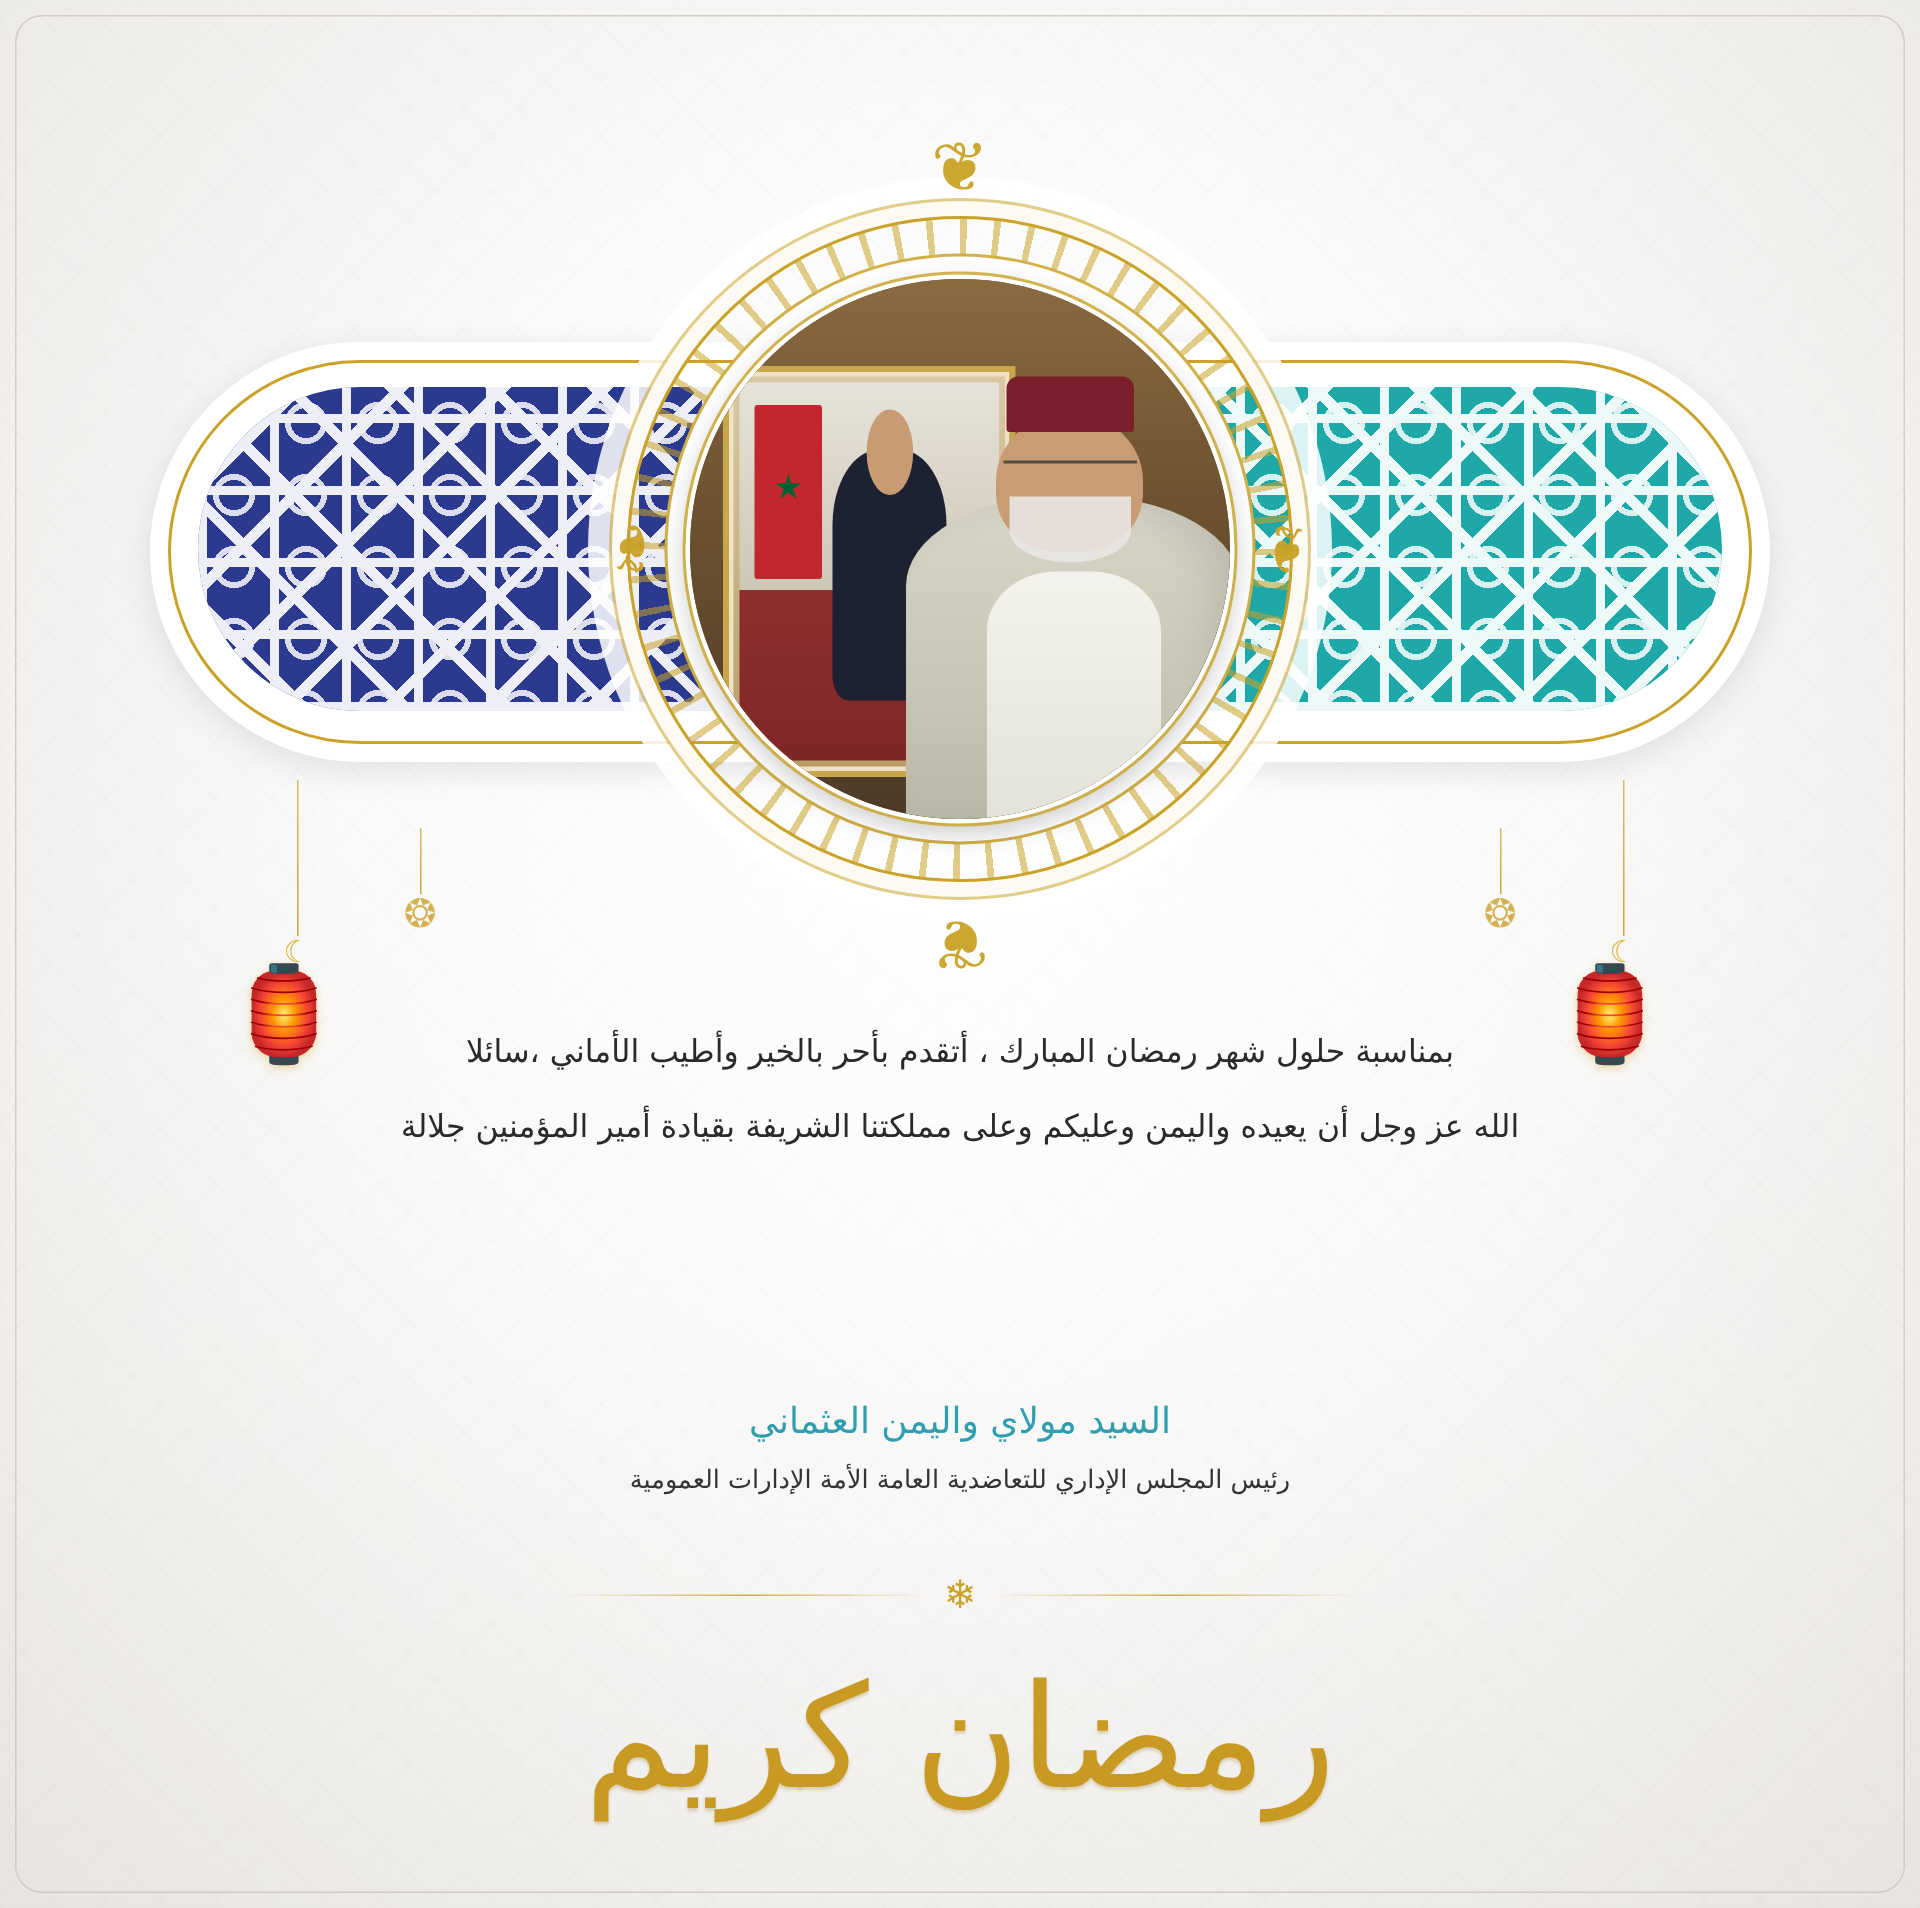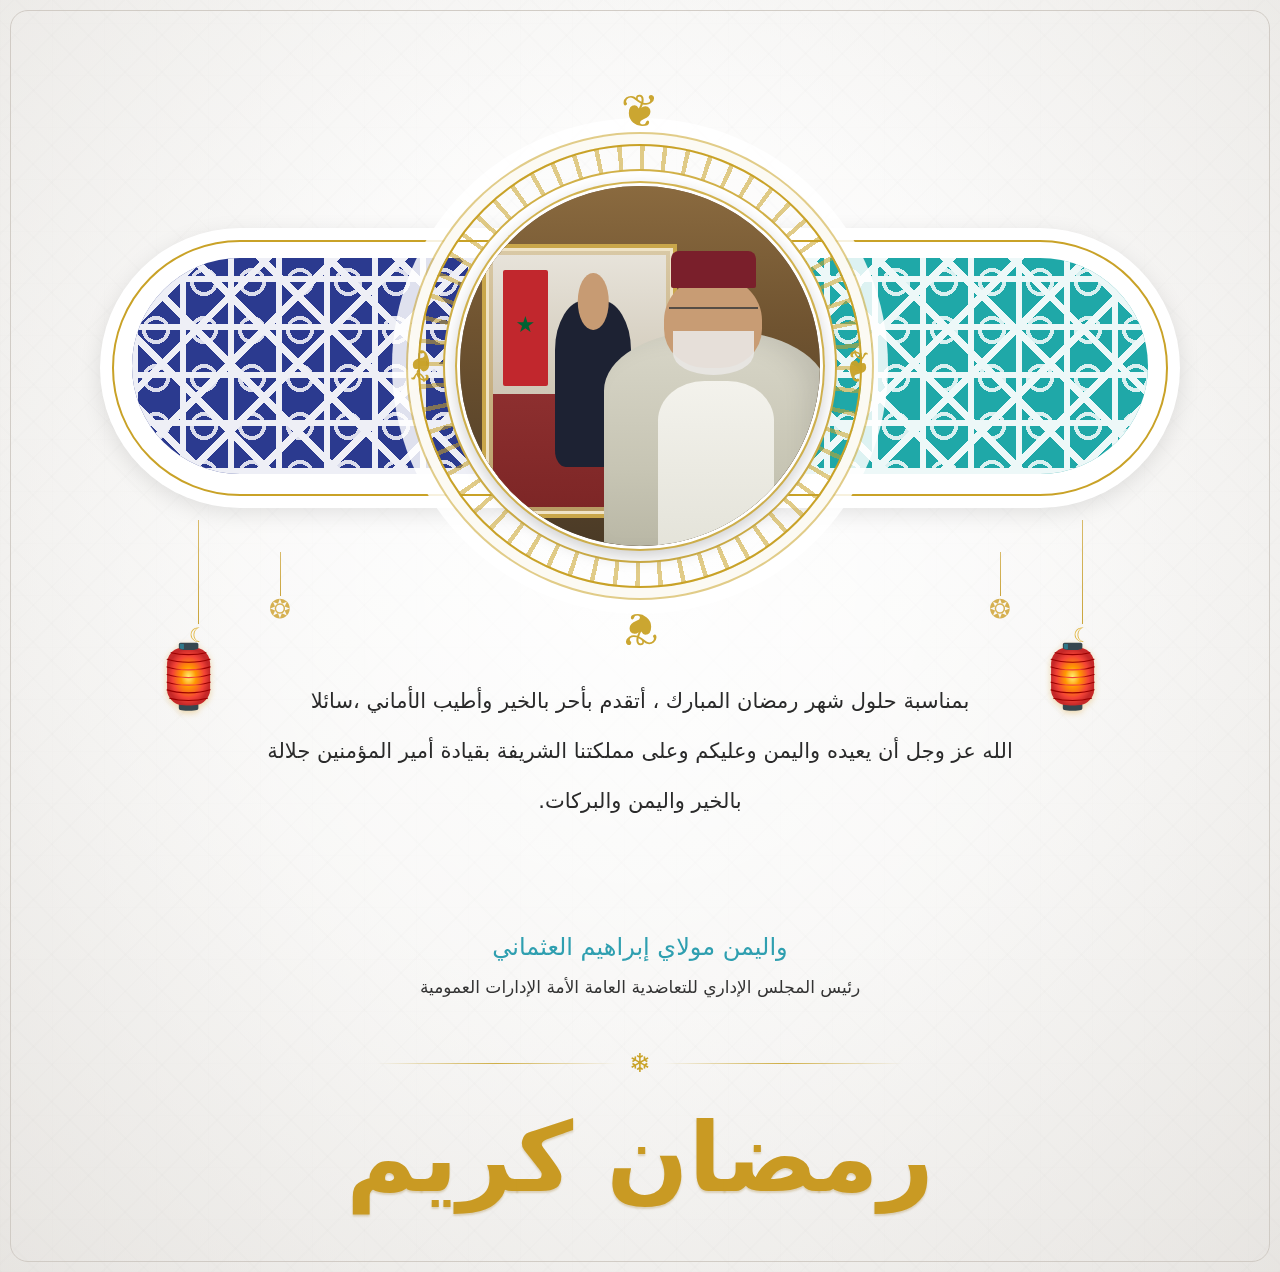--- a/index.html
+++ b/index.html
@@ -387,21 +387,21 @@
   
   .kareem {
     position: absolute;
     left: 0; right: 0;
     top: 1098px;
     text-align: center;
     direction: rtl;
     font-family: "DejaVu Sans", "Liberation Sans", sans-serif;
     font-size: 96px;
     line-height: 120px;
-    font-weight: bold;
+    font-weight: normal;
     background: linear-gradient(180deg, #f0d07a 0%, #d9a72a 35%, #b8851c 60%, #e7c濃 60%, #d9ae36 100%);
     -webkit-background-clip: text;
     background-clip: text;
     color: #c99a23;
     text-shadow: 0 2px 2px rgba(150,110,20,0.25);
     letter-spacing: 2px;
   }
 </style>
 </head>
 <body>
@@ -465,25 +465,24 @@
     <span class="ornament">❂</span>
   </div>
   <div class="lantern lan-right-s">
     <span class="cord" style="height:44px"></span>
     <span class="ornament">❂</span>
   </div>
 
   <div class="message">
     <p>بمناسبة حلول شهر رمضان المبارك ، أتقدم بأحر بالخير وأطيب الأماني ،سائلا</p>
     <p>الله عز وجل أن يعيده واليمن وعليكم وعلى مملكتنا الشريفة بقيادة أمير المؤمنين جلالة</p>
-    <p>بالخير واليمن والبركات.</p>
   </div>
 
   <div class="signer">
-    <div class="signer-name">واليمن مولاي إبراهيم العثماني</div>
+    <div class="signer-name">السيد مولاي واليمن العثماني</div>
     <div class="signer-title">رئيس المجلس الإداري للتعاضدية العامة الأمة الإدارات العمومية</div>
   </div>
 
   <div class="divider">
     <span class="line"></span>
     <span class="rosette">❄</span>
     <span class="line"></span>
   </div>
 
   <div class="kareem">رمضان كريم</div>

